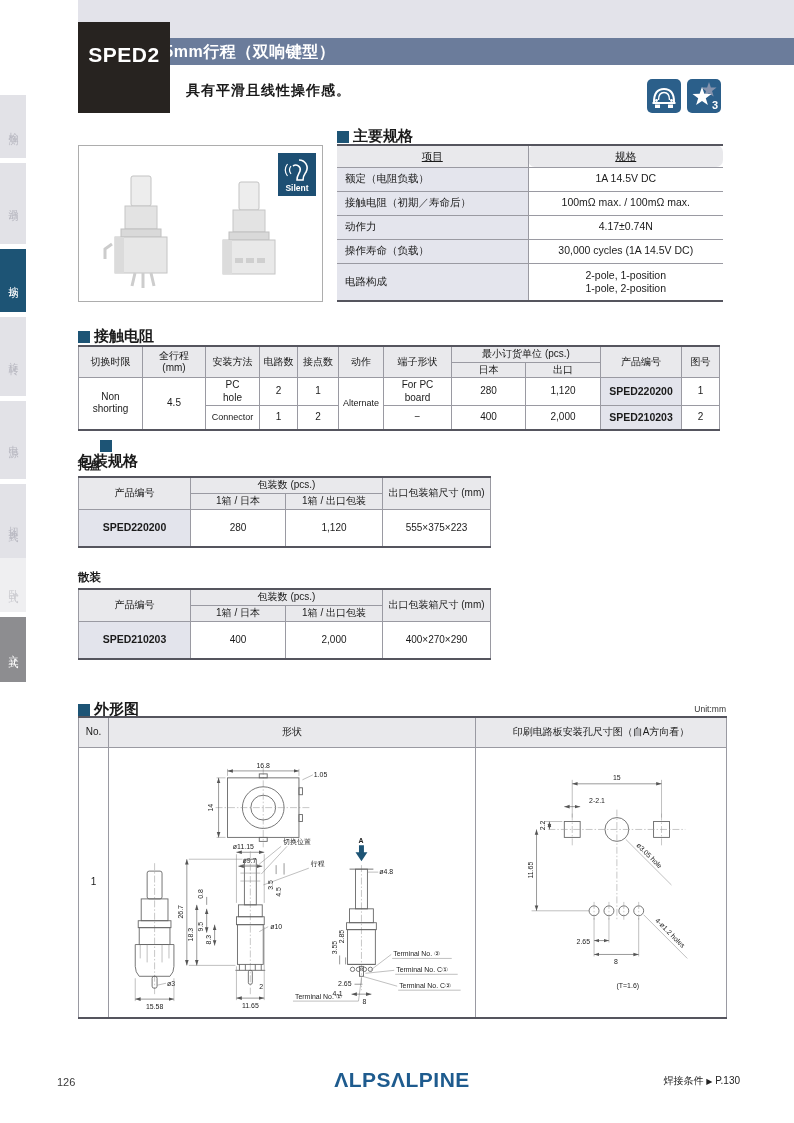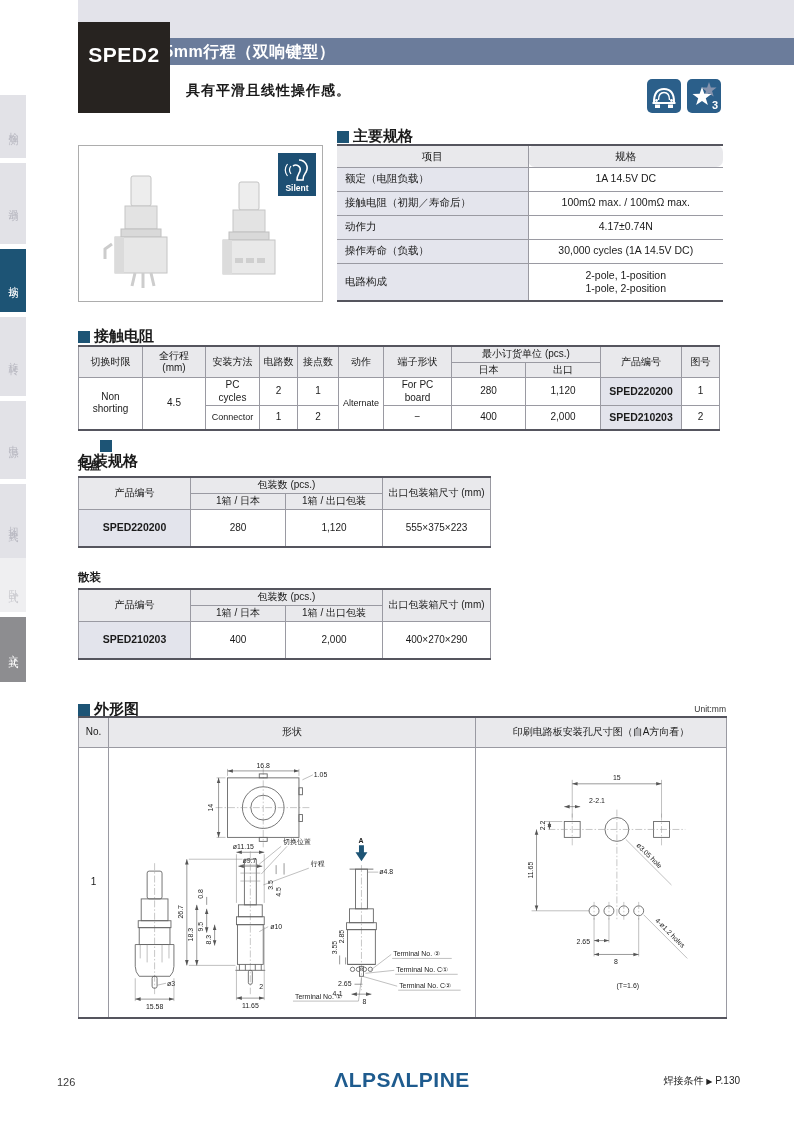--- a/index.html
+++ b/index.html
@@ -165,21 +165,21 @@
   <div class="sec" style="left:337px;top:127px;">
     <span class="sq"></span>
     <span>主要规格</span>
   </div>
   <table id="spectable">
     <colgroup>
         <col style="width:191px">
         <col style="width:195px">
       </colgroup>
     <thead>
-      <tr style="height:22px;">
+      <tr style="height:22px;text-decoration:underline;">
         <th class="thick-t">项目</th>
         <th class="thick-t">规格</th>
       </tr>
     </thead>
     <tbody>
       <tr style="height:24px;">
           <td class="lab">额定（电阻负载）</td>
           <td class="val">1A 14.5V DC</td>
         </tr>
       <tr style="height:24px;">
@@ -238,21 +238,21 @@
         <th>日本</th>
         <th>出口</th>
       </tr>
     </thead>
     <tbody>
       <tr style="height:24px;">
         <td rowspan="2" class="thick-b">Non
 shorting</td>
         <td rowspan="2" class="thick-b">4.5</td>
         <td>PC
-cycles</td>
+hole</td>
         <td>2</td>
         <td>1</td>
         <td rowspan="2" class="sm thick-b">Alternate</td>
         <td>For PC
 board</td>
         <td>280</td>
         <td>1,120</td>
         <td class="code">SPED220200</td>
         <td>1</td>
       </tr>

